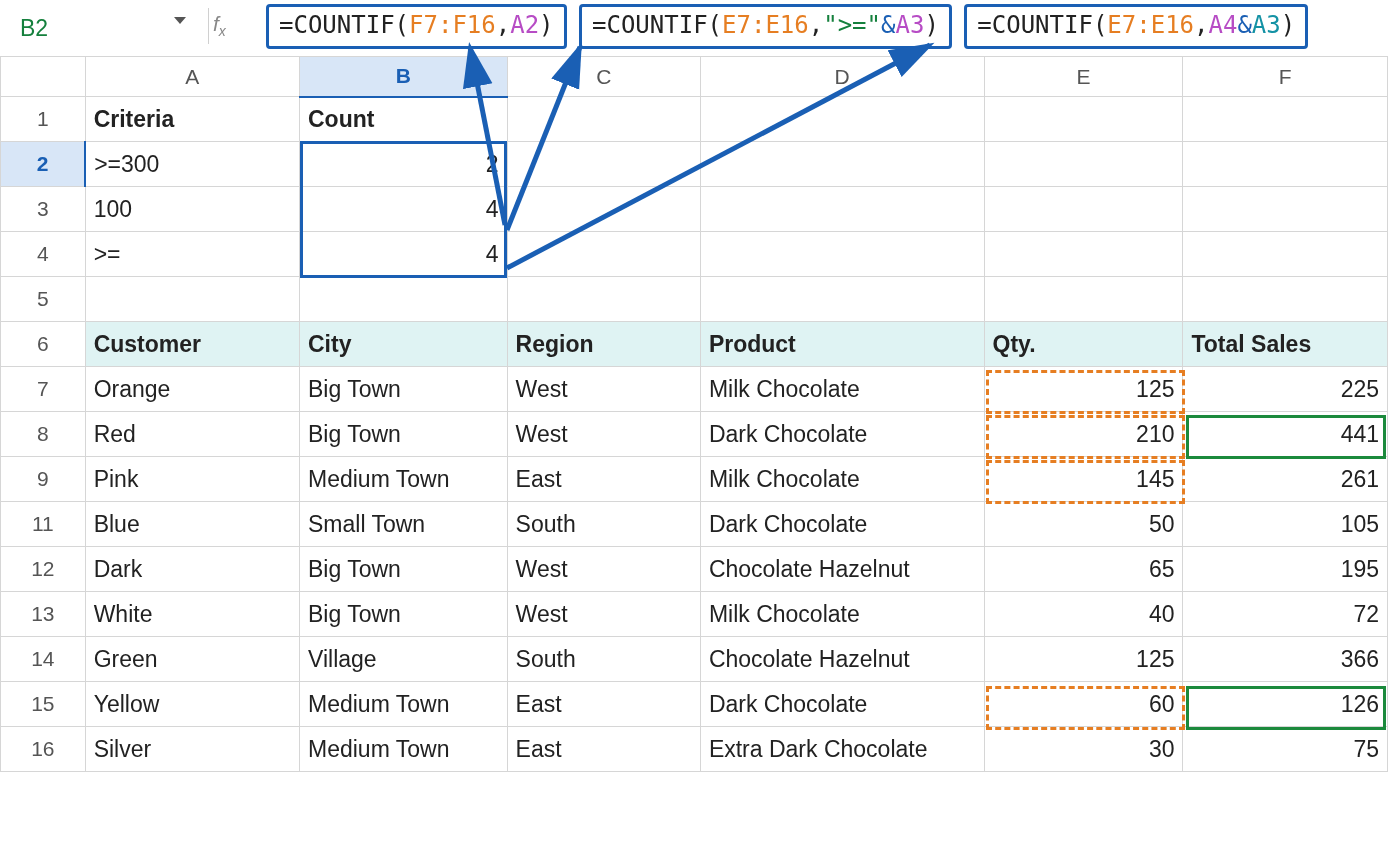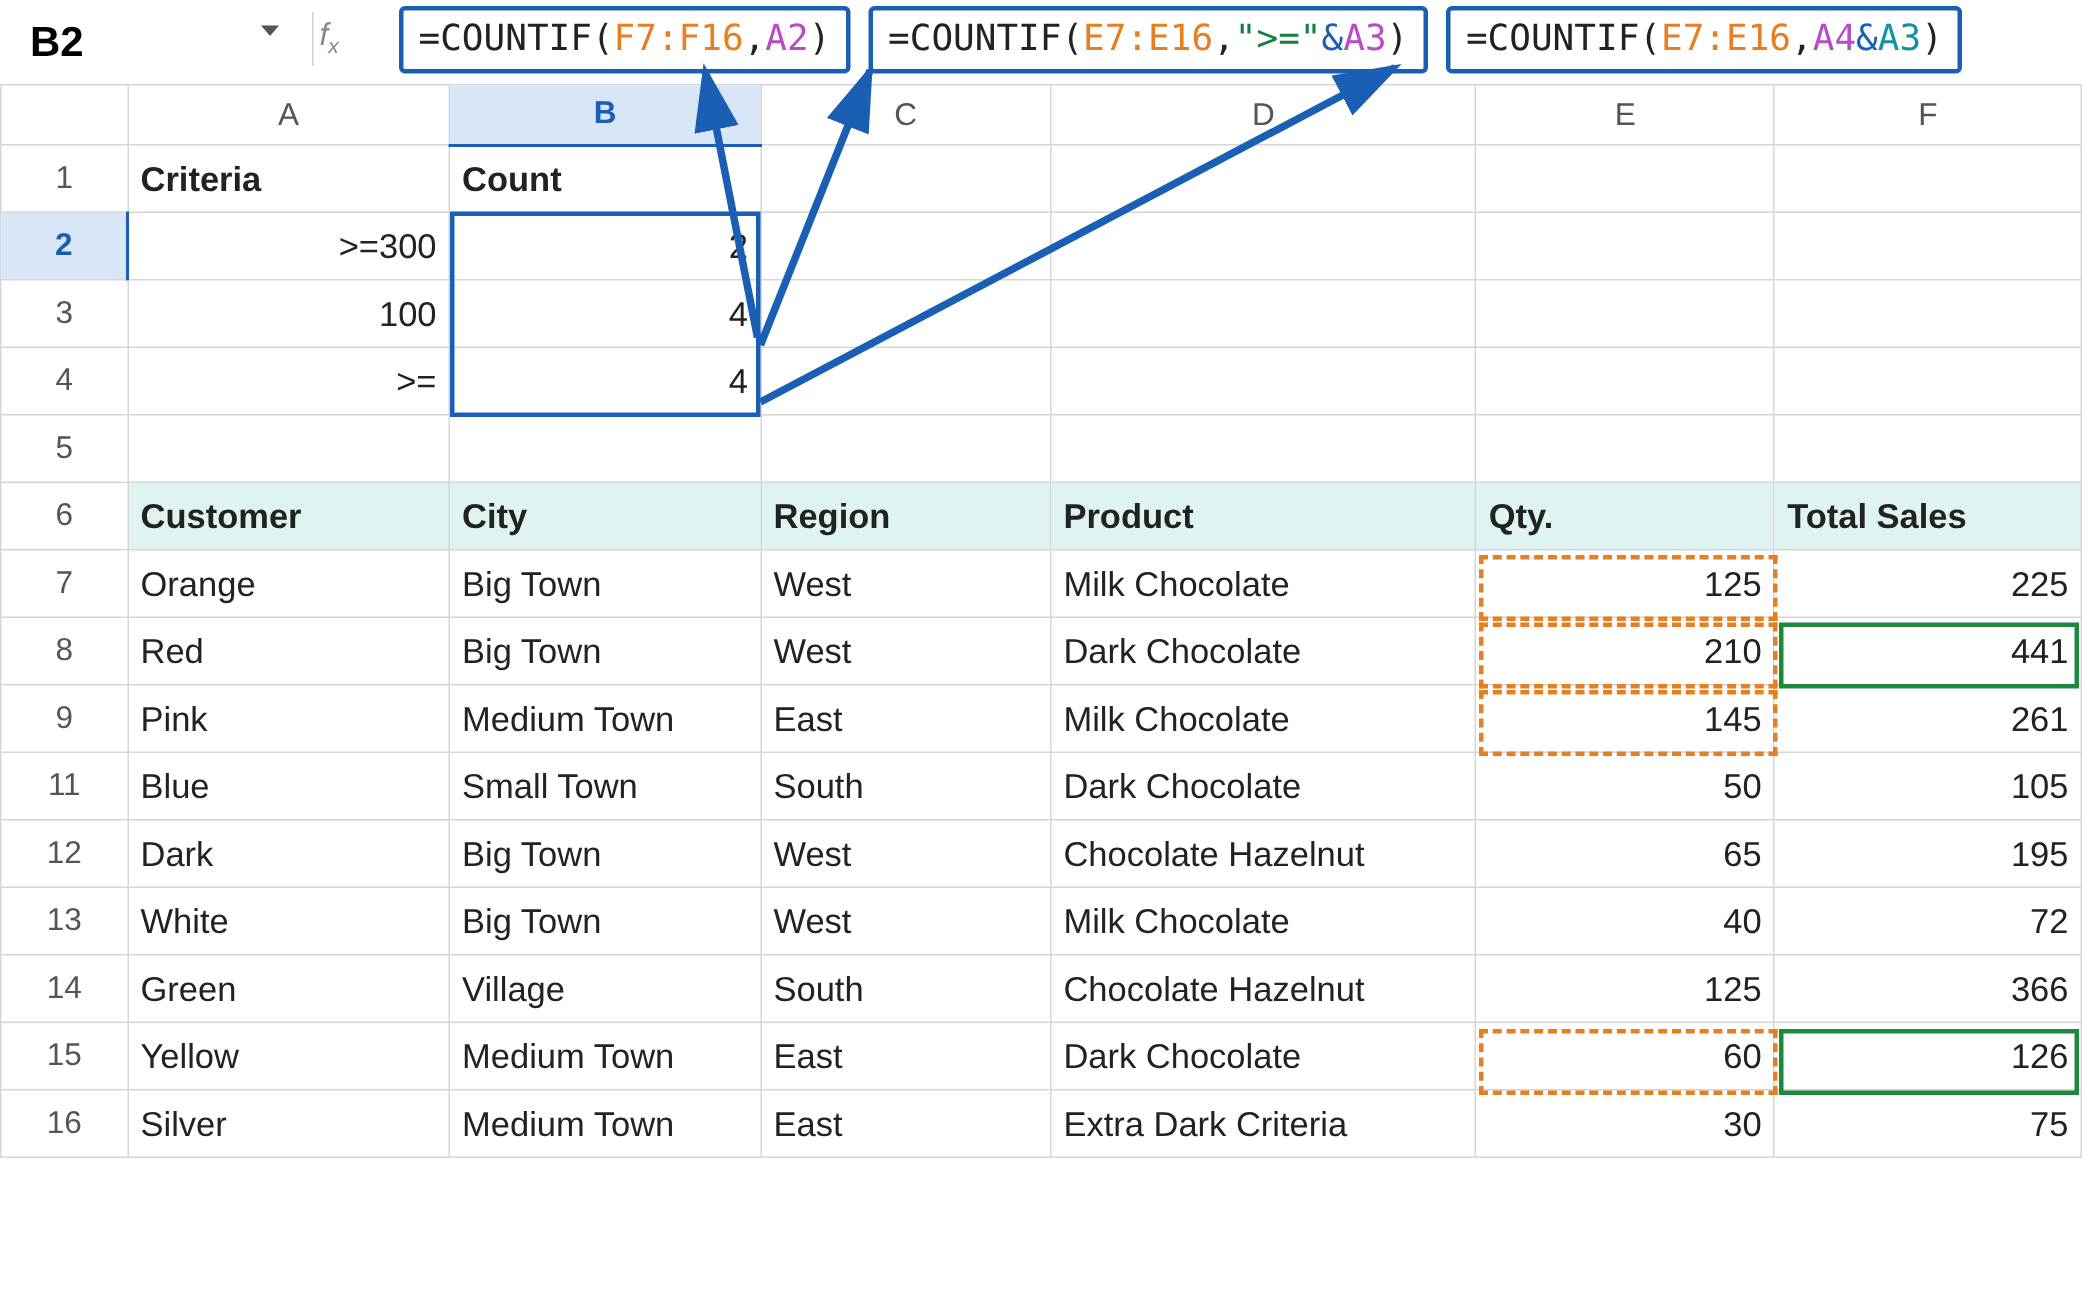--- a/index.html
+++ b/index.html
@@ -1,22 +1,22 @@
 <!DOCTYPE html>
 <html><head>
 <meta charset="utf-8">
 <style>
   html,body{margin:0;padding:0;font-family:Arial,Helvetica,sans-serif;background:#fff;color:#222;}
   *{box-sizing:border-box;}
   .wrap{position:relative;width:1388px;height:868px;}
 
   
   .toprow{position:absolute;left:0;top:0;width:100%;height:50px;white-space:nowrap;}
-  .namebox{position:absolute;left:14px;top:12px;width:170px;height:32px;border:none;font-size:28px;
-           font-weight:bold;color:#000000;background:#fff;padding:0 0 0 6px;}
+  .namebox{position:absolute;left:14px;top:12px;width:170px;height:32px;border:none;font-size:23px;
+           font-weight:normal;color:#15803d;background:#fff;padding:0 0 0 6px;}
   .namebox-dd{position:absolute;left:174px;top:17px;width:0;height:0;border-left:6px solid transparent;
               border-right:6px solid transparent;border-top:7px solid #555;}
   .namebox-sep{position:absolute;left:208px;top:8px;height:36px;width:1px;background:#d0d0d0;}
   .fx{position:absolute;left:213px;top:12px;font-style:italic;color:#888;font-size:21px;}
   .fx sub{font-size:14px;}
 
   .callouts{position:absolute;left:266px;top:4px;}
   .callout{display:inline-block;vertical-align:top;border:3px solid #1a5fb4;border-radius:4px;
            font-family:Consolas,Menlo,monospace;font-size:24px;padding:4px 10px 6px 10px;margin-right:8px;
            background:#fff;line-height:1.2;white-space:nowrap;}
@@ -38,21 +38,21 @@
   col.cE{width:200px;}
   col.cF{width:205px;}
 
   td,th{border:1px solid #d6d6d6;height:45px;font-size:23px;padding:0 8px;overflow:hidden;
         white-space:nowrap;text-overflow:clip;}
   .colhead td{text-align:center;color:#555;background:#fff;height:40px;font-size:21px;}
   .colhead td.selcol{background:#d8e6f7;color:#1a5fb4;font-weight:bold;border-bottom:2px solid #1a5fb4;}
   td.rowhead{text-align:center;color:#555;background:#fff;font-size:21px;}
   td.rowhead.selrow{background:#d8e6f7;color:#1a5fb4;font-weight:bold;border-right:2px solid #1a5fb4;}
   td.bold{font-weight:bold;}
-  td.center{text-align:right;}
+  td.center{text-align:left;}
   td.right{text-align:right;}
   td.head6{background:#dff3f3;font-weight:bold;}
 
   
   .ovl{position:absolute;pointer-events:none;}
   .bluebox{border:3px solid #1a5fb4;}
   .greenbox{border:3px solid #1b8a3c;}
   .dashorange{border:3px dashed #e67e22;}
 
   
@@ -228,21 +228,21 @@
         <td>East</td>
         <td>Dark Chocolate</td>
         <td class="right">60</td>
         <td class="right">126</td>
       </tr>
       <tr>
         <td class="rowhead">16</td>
         <td>Silver</td>
         <td>Medium Town</td>
         <td>East</td>
-        <td>Extra Dark Criteria</td>
+        <td>Extra Dark Chocolate</td>
         <td class="right">30</td>
         <td class="right">75</td>
       </tr>
     </tbody>
       </table>
   </div>
 
   <div class="ovl bluebox" style="left:300px;top:141px;width:207px;height:137px;"></div>
 
   <div class="ovl dashorange" style="left:986px;top:370px;width:199px;height:44px;"></div>

